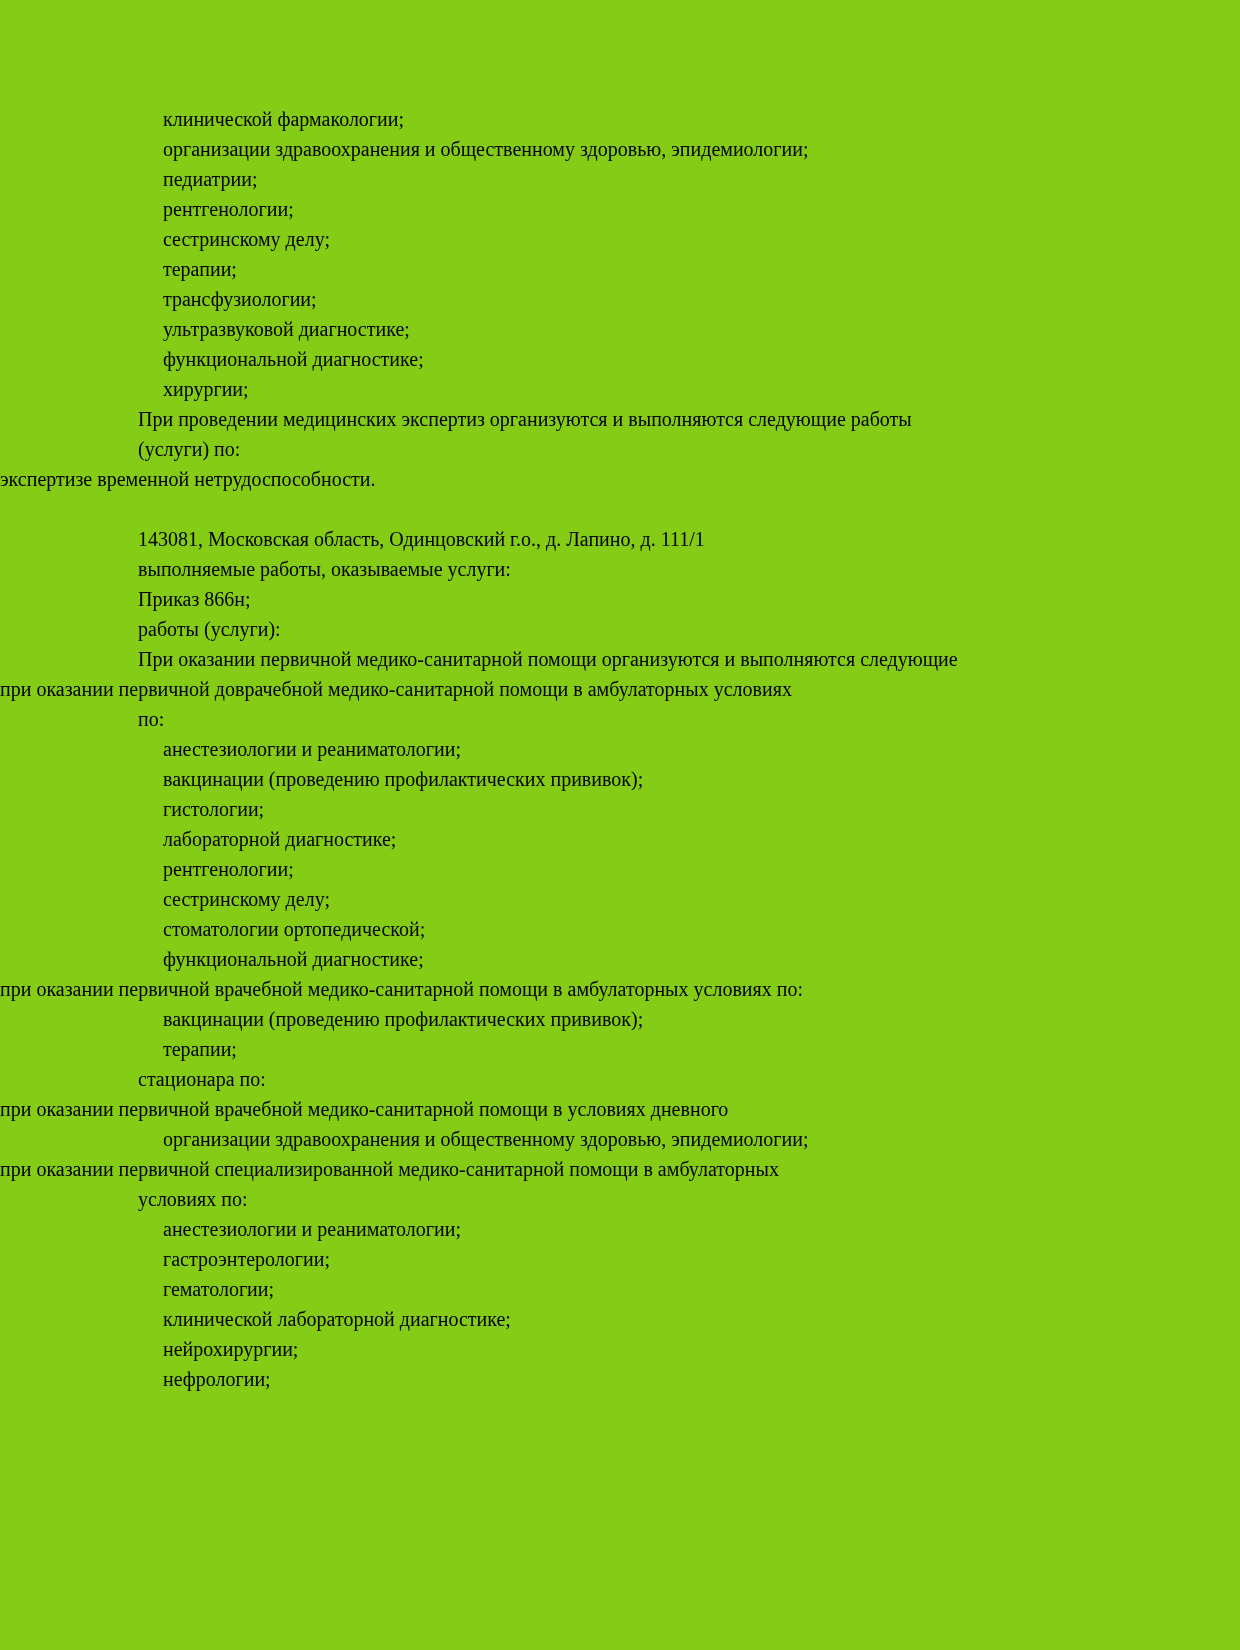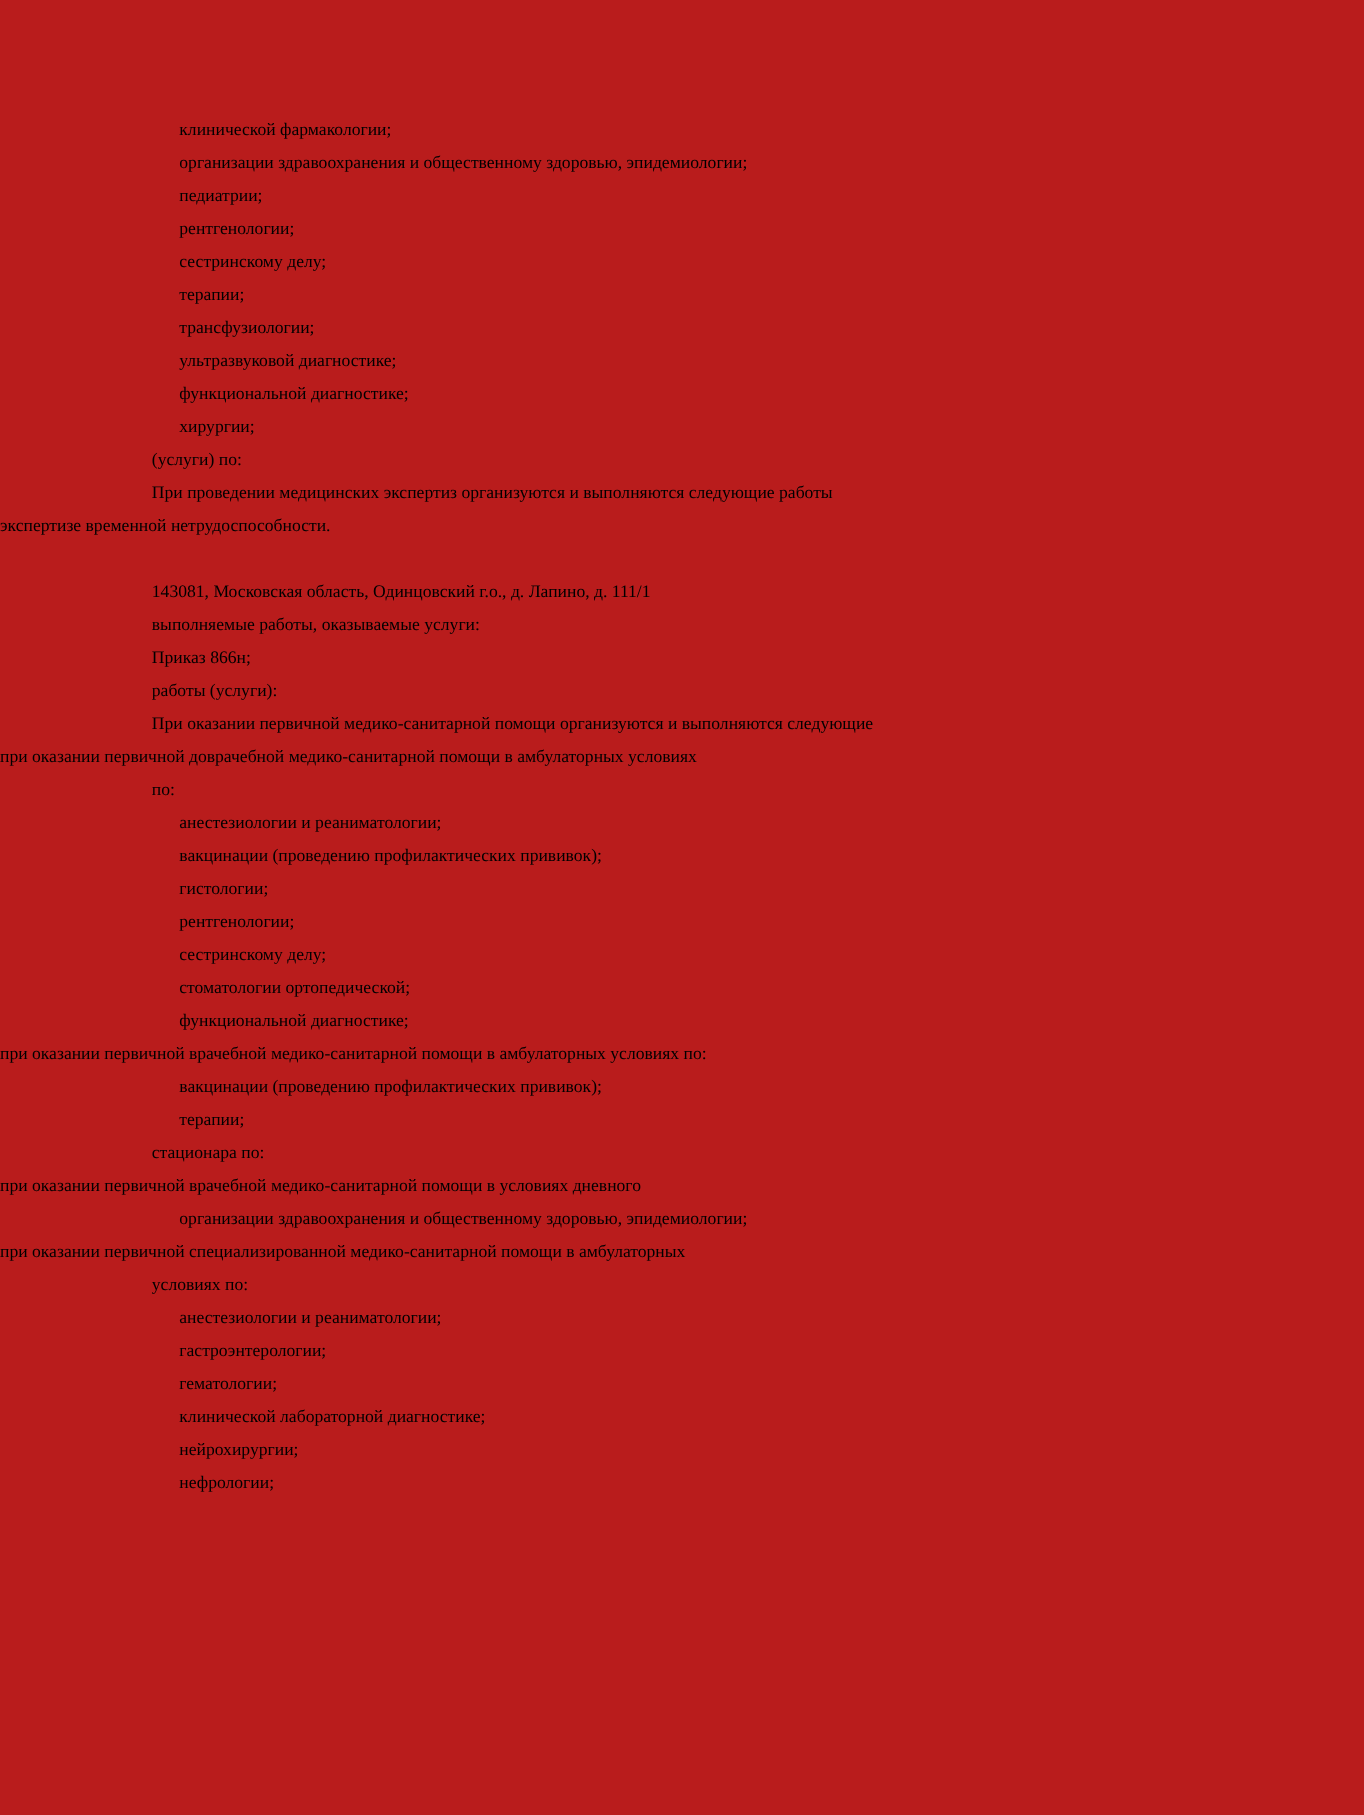--- a/index.html
+++ b/index.html
@@ -4,24 +4,24 @@
 <style>
   html, body {
     margin: 0;
     padding: 0;
     background: #ffffff;
   }
   .page {
     position: relative;
     width: 1240px;
     height: 1650px;
-    background: #b91c1c;
+    background: #84cc16;
     overflow: hidden;
     font-family: "Liberation Serif", "DejaVu Serif", serif;
-    font-size: 16px;
+    font-size: 20px;
     line-height: 30px;
     color: #000000;
   }
   .doc-text {
     position: absolute;
     top: 104px;
     left: 0;
     right: 0;
   }
   .line {
@@ -40,34 +40,35 @@
       <div class="line indent-2">клинической фармакологии;</div>
       <div class="line indent-2">организации здравоохранения и общественному здоровью, эпидемиологии;</div>
       <div class="line indent-2">педиатрии;</div>
       <div class="line indent-2">рентгенологии;</div>
       <div class="line indent-2">сестринскому делу;</div>
       <div class="line indent-2">терапии;</div>
       <div class="line indent-2">трансфузиологии;</div>
       <div class="line indent-2">ультразвуковой диагностике;</div>
       <div class="line indent-2">функциональной диагностике;</div>
       <div class="line indent-2">хирургии;</div>
+      <div class="line indent-0">При проведении медицинских экспертиз организуются и выполняются следующие работы</div>
       <div class="line indent-0">(услуги) по:</div>
-      <div class="line indent-0">При проведении медицинских экспертиз организуются и выполняются следующие работы</div>
       <div class="line indent-1">экспертизе временной нетрудоспособности.</div>
       <div class="line indent-0">&nbsp;</div>
       <div class="line indent-0">143081, Московская область, Одинцовский г.о., д. Лапино, д. 111/1</div>
       <div class="line indent-0">выполняемые работы, оказываемые услуги:</div>
       <div class="line indent-0">Приказ 866н;</div>
       <div class="line indent-0">работы (услуги):</div>
       <div class="line indent-0">При оказании первичной медико-санитарной помощи организуются и выполняются следующие</div>
       <div class="line indent-1">при оказании первичной доврачебной медико-санитарной помощи в амбулаторных условиях</div>
       <div class="line indent-0">по:</div>
       <div class="line indent-2">анестезиологии и реаниматологии;</div>
       <div class="line indent-2">вакцинации (проведению профилактических прививок);</div>
       <div class="line indent-2">гистологии;</div>
+      <div class="line indent-2">лабораторной диагностике;</div>
       <div class="line indent-2">рентгенологии;</div>
       <div class="line indent-2">сестринскому делу;</div>
       <div class="line indent-2">стоматологии ортопедической;</div>
       <div class="line indent-2">функциональной диагностике;</div>
       <div class="line indent-1">при оказании первичной врачебной медико-санитарной помощи в амбулаторных условиях по:</div>
       <div class="line indent-2">вакцинации (проведению профилактических прививок);</div>
       <div class="line indent-2">терапии;</div>
       <div class="line indent-0">стационара по:</div>
       <div class="line indent-1">при оказании первичной врачебной медико-санитарной помощи в условиях дневного</div>
       <div class="line indent-2">организации здравоохранения и общественному здоровью, эпидемиологии;</div>

